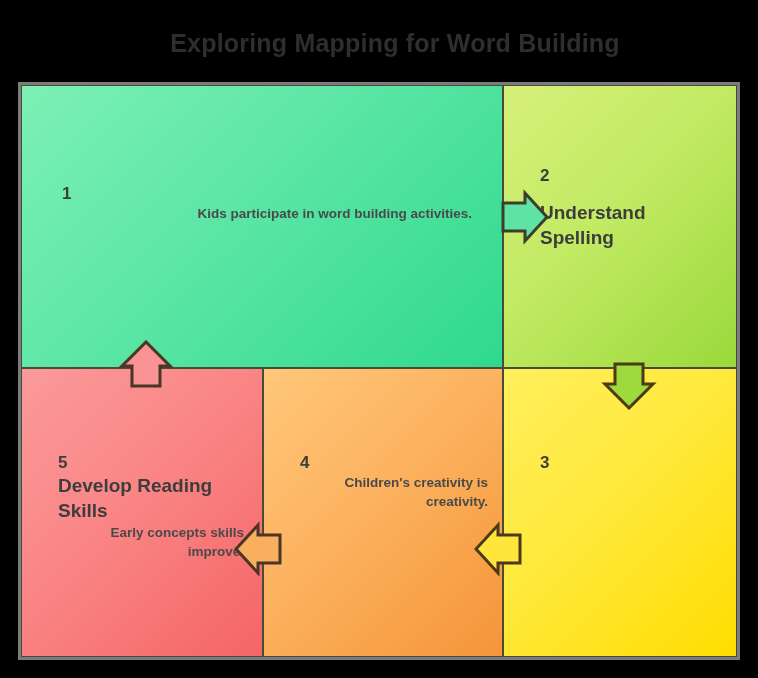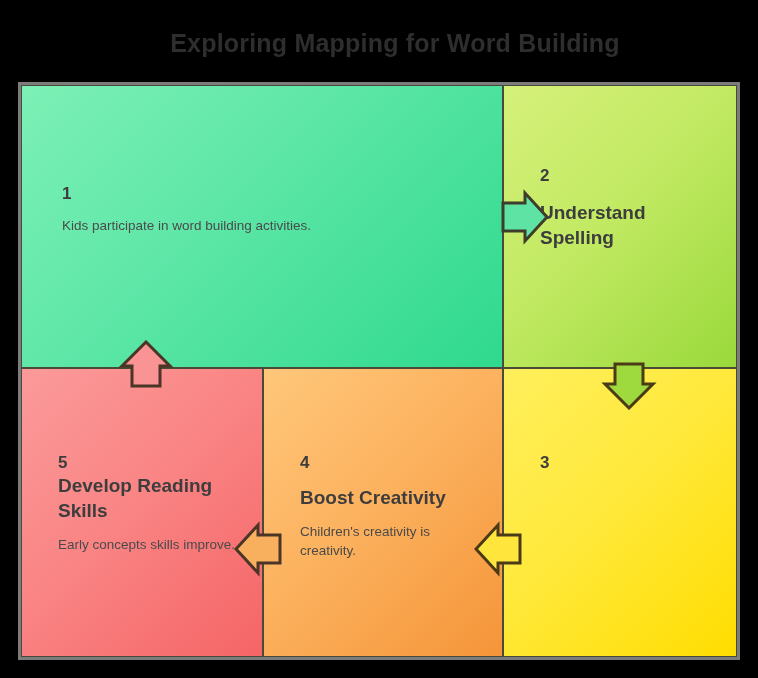--- a/index.html
+++ b/index.html
@@ -60,24 +60,25 @@
   }
   .heading {
     font-size: 19px;
     font-weight: 700;
     color: #3d3d3d;
     line-height: 25px;
     margin-top: 14px;
   }
   .desc {
     font-size: 13.5px;
-    font-weight: 400;
+    font-weight: 700;
     color: #4a4a4a;
     line-height: 19px;
-    margin-top: 12px;
+    margin-top: 0;
+    text-align: right;
   }
 
   
   #cell1 {
     left: 0; top: 0; width: 482px; height: 283px;
     background: linear-gradient(135deg,#7df0b6 0%, #5fe7a8 40%, #2fd98e 100%);
   }
   #cell1 .inner { left: 40px; top: 98px; right: 30px; }
 
   
@@ -143,21 +144,20 @@
 
     <div class="cell" id="cell3">
       <div class="inner">
         <div class="num">3</div>
       </div>
     </div>
 
     <div class="cell" id="cell4">
       <div class="inner">
         <div class="num">4</div>
-        <div class="heading">Boost Creativity</div>
         <div class="desc">Children's creativity is creativity.</div>
       </div>
     </div>
 
     <div class="cell" id="cell5">
       <div class="inner">
         <div class="num">5</div>
         <div class="heading">Develop Reading Skills</div>
         <div class="desc">Early concepts skills improve.</div>
       </div>

